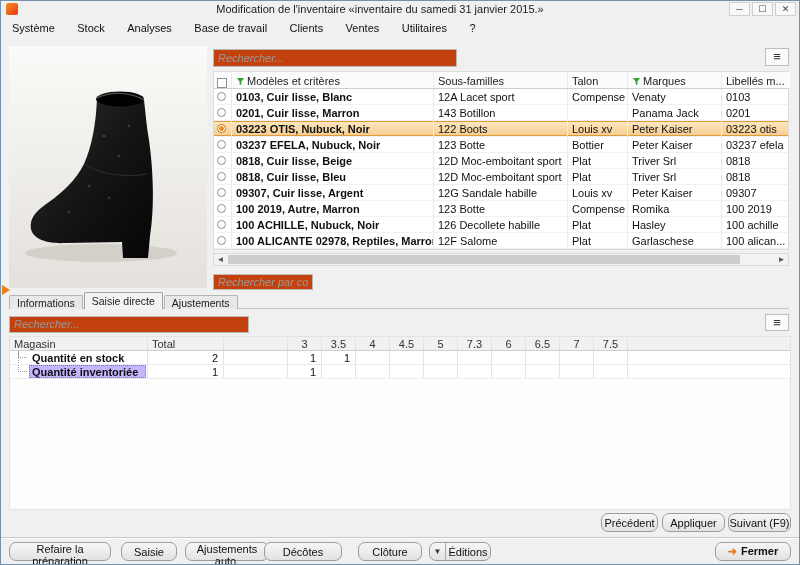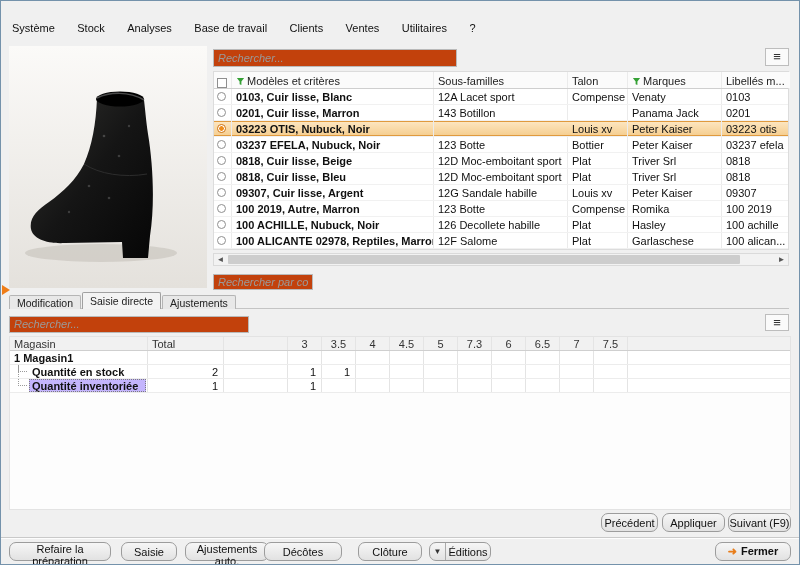--- a/index.html
+++ b/index.html
@@ -112,20 +112,29 @@
   .tb-close .xarr{color:#e87d1a;font-weight:bold;margin-right:4px;}
 
   .marker{position:absolute;left:1px;top:284px;width:0;height:0;
           border-top:5px solid transparent;border-bottom:5px solid transparent;border-left:8px solid #ef7d17;}
 </style>
 </head>
 <body>
 
 <div class="window">
 
+  <div class="titlebar">
+    <div class="appicon"></div>
+    <div class="title">Modification de l'inventaire «inventaire du samedi 31 janvier 2015.»</div>
+    <div class="wctl">
+      <div class="wbtn">─</div>
+      <div class="wbtn">☐</div>
+      <div class="wbtn">✕</div>
+    </div>
+  </div>
 
   <div class="menubar">
     <span class="mitem">Système</span>
     <span class="mitem">Stock</span>
     <span class="mitem">Analyses</span>
     <span class="mitem">Base de travail</span>
     <span class="mitem">Clients</span>
     <span class="mitem">Ventes</span>
     <span class="mitem">Utilitaires</span>
     <span class="mitem">?</span>
@@ -196,20 +205,21 @@
       <span class="pc c-radio"><span class="radio"></span></span>
       <span class="pc c-model">0201, Cuir lisse, Marron</span>
       <span class="pc c-sub">143 Botillon</span>
       <span class="pc c-heel"></span>
       <span class="pc c-brand">Panama Jack</span>
       <span class="pc c-code">0201</span>
     </div>
     <div class="prow sel">
       <span class="pc c-radio"><span class="radio"></span></span>
       <span class="pc c-model">03223 OTIS, Nubuck, Noir</span>
+      <span class="pc c-sub">122 Boots</span>
       <span class="pc c-heel">Louis xv</span>
       <span class="pc c-brand">Peter Kaiser</span>
       <span class="pc c-code">03223 otis</span>
     </div>
     <div class="prow">
       <span class="pc c-radio"><span class="radio"></span></span>
       <span class="pc c-model">03237 EFELA, Nubuck, Noir</span>
       <span class="pc c-sub">123 Botte</span>
       <span class="pc c-heel">Bottier</span>
       <span class="pc c-brand">Peter Kaiser</span>
@@ -272,21 +282,21 @@
   </div>
 
   <div class="codes">
     <input class="srch" type="text" placeholder="Rechercher par codes..." style="">
   </div>
 
   <div class="marker"></div>
 
   <div class="tabline"></div>
   <div class="tabs">
-    <div class="tab">Modification</div>
+    <div class="tab">Informations</div>
     <div class="tab active">Saisie directe</div>
     <div class="tab">Ajustements</div>
   </div>
 
   <div class="search2">
     <input class="srch" type="text" placeholder="Rechercher..." style="">
   </div>
   <div class="hbtn" style="left:764px;top:313px;height:17px;line-height:15px;">
     <span>≡</span>
   </div>
@@ -301,35 +311,20 @@
       <span class="gc gc-s2 szh">4</span>
       <span class="gc gc-s3 szh">4.5</span>
       <span class="gc gc-s4 szh">5</span>
       <span class="gc gc-s5 szh">7.3</span>
       <span class="gc gc-s6 szh">6</span>
       <span class="gc gc-s7 szh">6.5</span>
       <span class="gc gc-s8 szh">7</span>
       <span class="gc gc-s9 szh">7.5</span>
     </div>
 
-    <div class="grow">
-      <span class="gc gc-mag bold">1 Magasin1</span>
-      <span class="gc gc-tot"></span>
-      <span class="gc gc-sp"></span>
-      <span class="gc gc-s0"></span>
-        <span class="gc gc-s1"></span>
-        <span class="gc gc-s2"></span>
-        <span class="gc gc-s3"></span>
-        <span class="gc gc-s4"></span>
-        <span class="gc gc-s5"></span>
-        <span class="gc gc-s6"></span>
-        <span class="gc gc-s7"></span>
-        <span class="gc gc-s8"></span>
-        <span class="gc gc-s9"></span>
-    </div>
 
     <div class="grow">
       <span class="gc gc-mag">
         <span class="tcont"></span>
         <span class="twig"></span>
         <span class="lab">Quantité en stock</span>
       </span>
       <span class="gc gc-tot">2</span>
       <span class="gc gc-sp"></span>
       <span class="gc gc-s0 szv">1</span>

